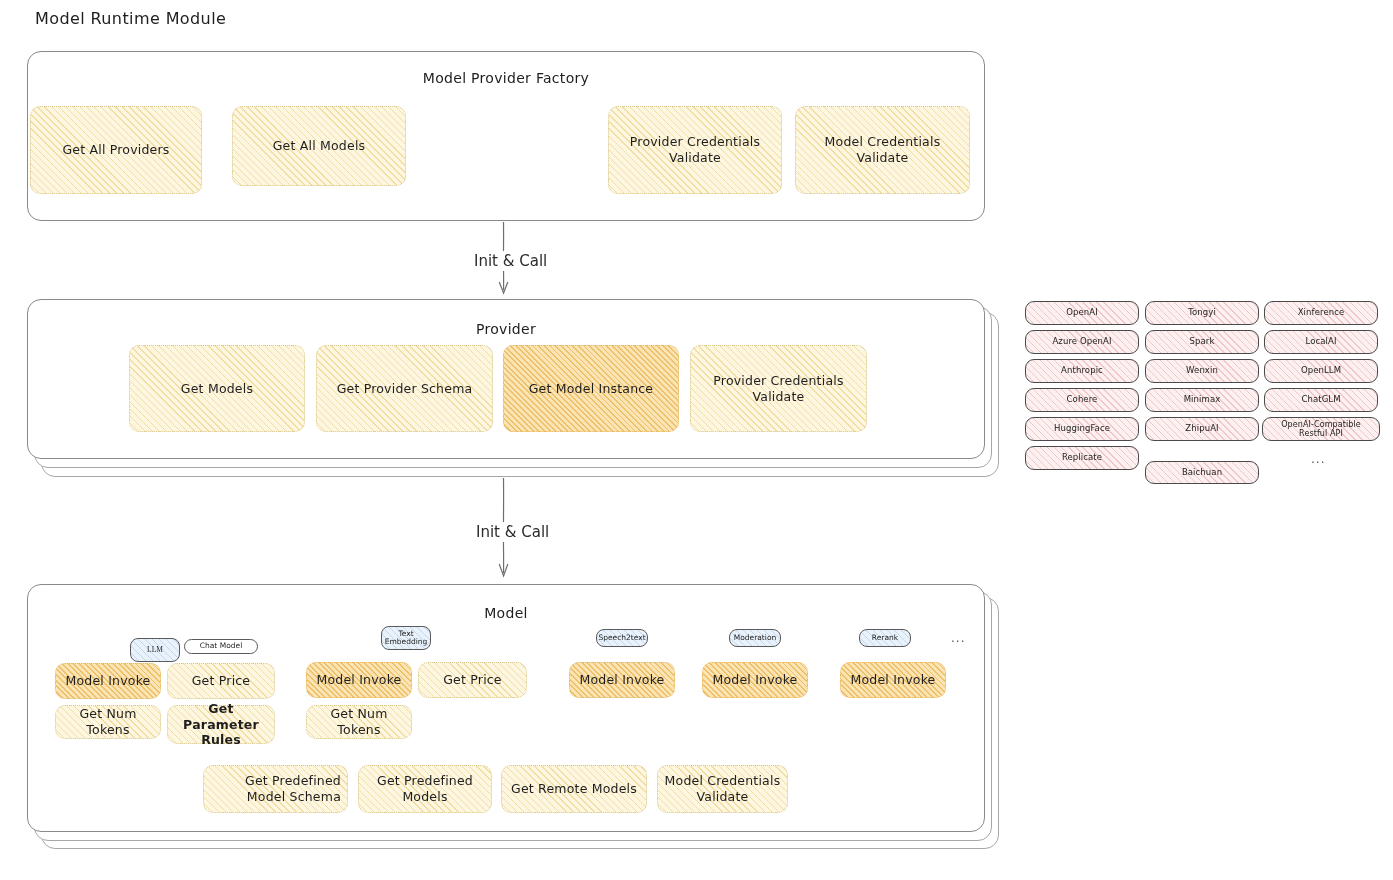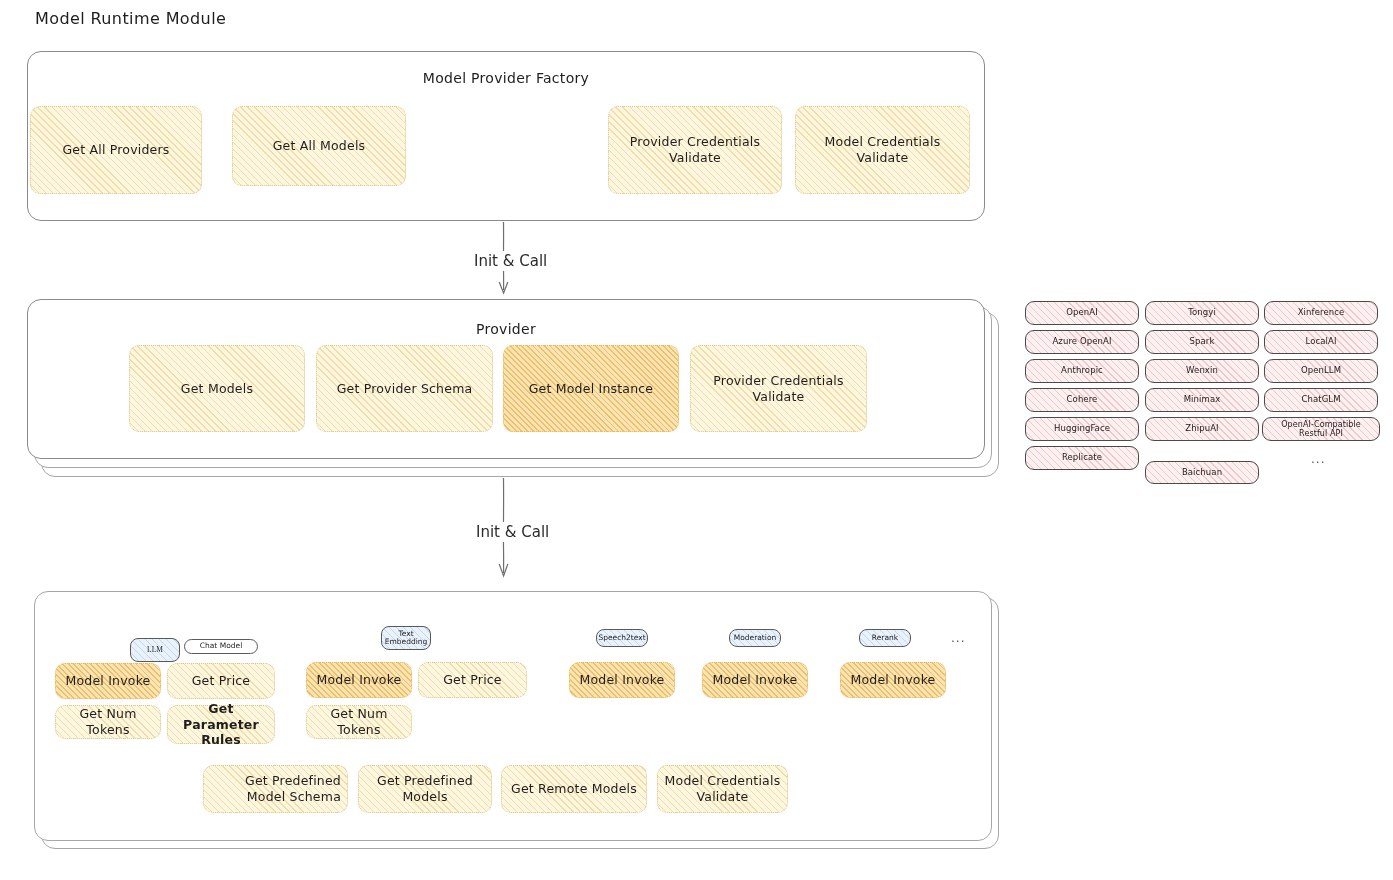--- a/index.html
+++ b/index.html
@@ -249,20 +249,23 @@
   <div class="ellipsis" style="left:1311px; top:452px;">...</div>
 
   <svg class="arrow-svg" style="left:496px; top:478px;" width="16" height="105" viewBox="0 0 16 105">
     <path d="M7.5 0 C7.9 25 7.1 52 7.6 76 L7.6 95" stroke="#6e6e6e" stroke-width="1.2" fill="none"></path>
     <path d="M3.2 86 L7.6 98 L11.8 86" stroke="#6e6e6e" stroke-width="1.2" fill="none"></path>
   </svg>
   <div class="arrow-label" style="left:472px; top:522px;">Init &amp; Call</div>
 
   <div class="frame-ghost" style="left:41px; top:597px; width:958px; height:252px;"></div>
   <div class="frame-ghost" style="left:34px; top:591px; width:958px; height:250px;"></div>
+  <div class="frame" style="left:27px; top:584px; width:958px; height:248px;">
+    <div class="frame-title" style="top:20px;">Model</div>
+  </div>
 
   <div class="mini-badge badge-blue" style="left:130px; top:638px; width:50px; height:24px;font-family:Liberation Serif, serif;">
     <span>LLM</span>
   </div>
   <div class="mini-badge badge-white" style="left:184px; top:623px; width:74px; height:15px;margin-top:48px;">
     <span>Completion Model</span>
   </div>
   <div class="mini-badge badge-white" style="left:184px; top:639px; width:74px; height:15px;">
     <span>Chat Model</span>
   </div>

